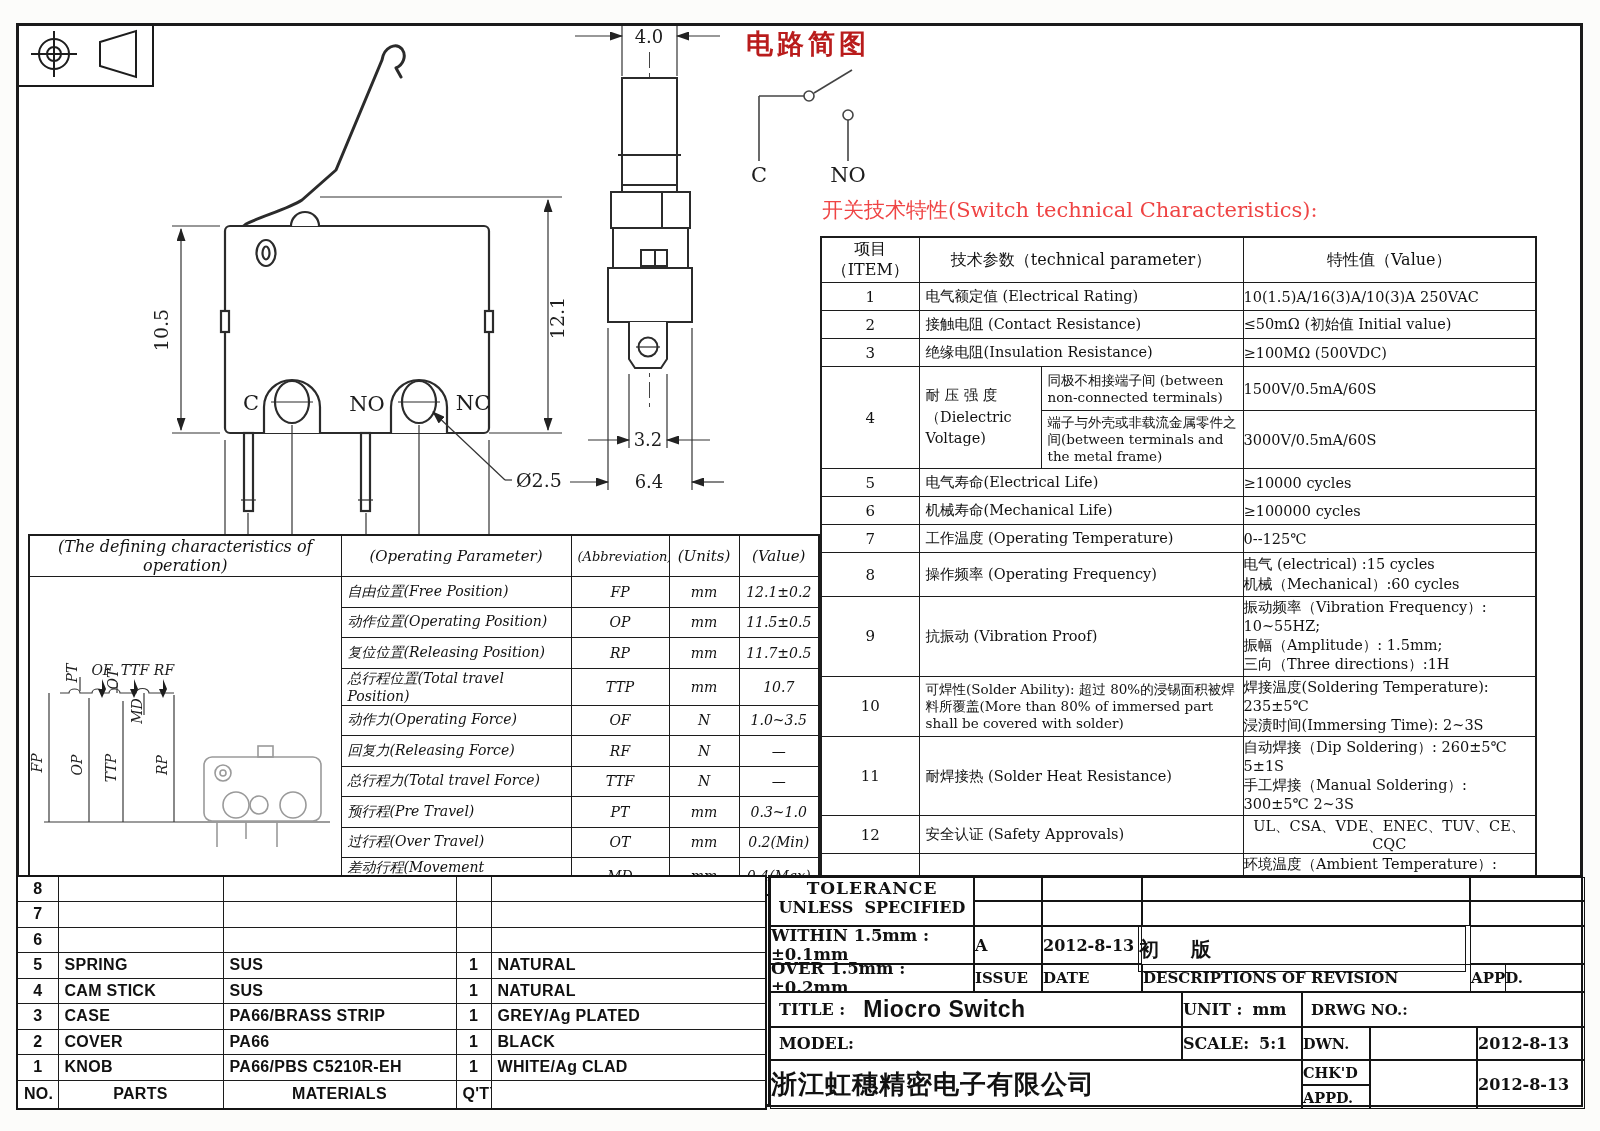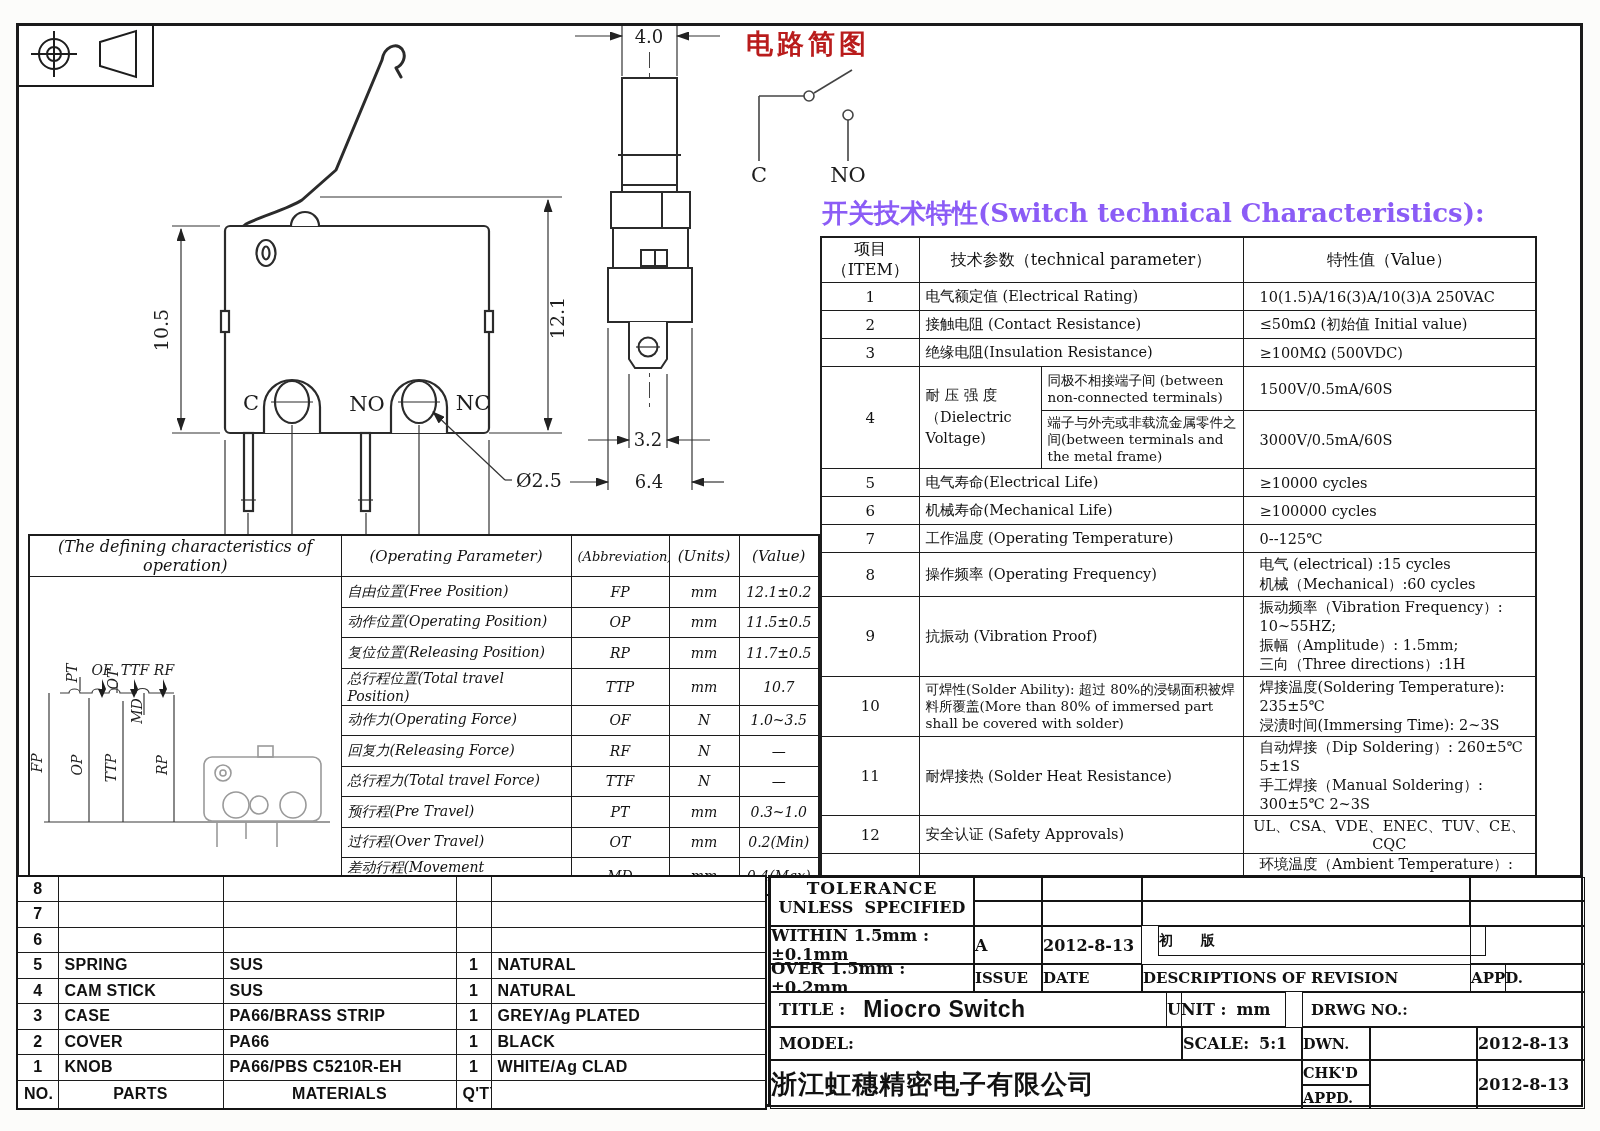--- a/index.html
+++ b/index.html
@@ -7,31 +7,31 @@
   .page { position:relative; width:1600px; height:1131px; background:#fcfcfa;
           font-family:"DejaVu Serif", serif; color:#111; overflow:hidden; }
   .frame { position:absolute; left:16px; top:23px; width:1567px; height:1084px;
            border:3px solid #1a1a1a; background:#fff; }
   .projbox { position:absolute; left:16px; top:23px; width:138px; height:64px;
              border-right:2.5px solid #1a1a1a; border-bottom:2.5px solid #1a1a1a; }
   svg { position:absolute; overflow:visible; }
   svg text { font-family:"DejaVu Serif", serif; fill:#1d1d1d; }
   .circuit-title { position:absolute; left:746px; top:26px; font-size:27px; font-weight:600;
                    letter-spacing:4px; color:#b91c1c; }
-  .char-heading { position:absolute; left:822px; top:196px; font-size:26px; font-weight:700; color:#8b5cf6; }
+  .char-heading { position:absolute; left:822px; top:196px; font-size:21px; font-weight:400; color:#ef4444; }
 
   table { position:absolute; border-collapse:collapse; table-layout:fixed; background:#fff; }
   td { border:1.5px solid #1c1c1c; padding:1px 6px; vertical-align:middle; overflow:hidden; }
 
   
   .char-table { left:820px; top:236px; width:715px; font-size:14.5px; border:2.5px solid #1c1c1c; }
   .char-table td.cno { text-align:center; font-size:15px; }
   .char-table .hdr td { text-align:center; font-size:16px; height:44px; }
   .char-table .vlines div { line-height:1.32; }
-  .char-table td.vcell { padding-left:16px;margin-left:9px; }
+  .char-table td.vcell { padding-left:0;margin-left:9px; }
   .char-table td.center { text-align:center; }
   .char-table td.pmain { white-space:pre-line; line-height:1.5; }
   .char-table td.small { font-size:13.5px; line-height:1.25; }
   .h28{height:28px} .h44{height:44px} .h58{height:58px} .h60{height:60px} .h27{height:27px}
 
   
   .op-table { left:28px; top:534px; width:790px; font-size:14px; border:2px solid #1c1c1c;font-style:italic; }
   .op-table .hdr td { text-align:center; font-size:15px; height:36px; }
   .op-table .hdr td:first-child { font-size:16px; }
   .op-table tr { height:30.5px; }
@@ -519,34 +519,34 @@
     <div class="rb" style="left:372px;top:0;width:328px;height:24px"></div>
     <div class="rb" style="left:700px;top:0;width:115px;height:24px"></div>
     <div class="rb" style="left:204px;top:24px;width:68px;height:25px"></div>
     <div class="rb" style="left:272px;top:24px;width:100px;height:25px"></div>
     <div class="rb" style="left:372px;top:24px;width:328px;height:25px"></div>
     <div class="rb" style="left:700px;top:24px;width:115px;height:25px"></div>
 
     <div class="rb tol-wo" style="left:0;top:49px;width:204px;height:38px">WITHIN 1.5mm : ±0.1mm</div>
     <div class="rb rev-val" style="left:204px;top:49px;width:68px;height:38px">A</div>
     <div class="rb rev-val" style="left:272px;top:49px;width:100px;height:38px">2012-8-13</div>
-    <div class="rb rev-val" style="left:388px;top:49px;width:328px;height:30px;font-size:14px;letter-spacing:6px">初  版</div>
+    <div class="rb rev-val" style="left:368px;top:49px;width:328px;height:46px;font-size:20px;letter-spacing:6px">初  版</div>
     <div class="rb" style="left:700px;top:49px;width:115px;height:38px"></div>
 
     <div class="rb tol-wo" style="left:0;top:87px;width:204px;height:28px">OVER 1.5mm : ±0.2mm</div>
     <div class="rb rev-lab" style="left:204px;top:87px;width:68px;height:28px">ISSUE</div>
     <div class="rb rev-lab" style="left:272px;top:87px;width:100px;height:28px">DATE</div>
     <div class="rb rev-lab" style="left:372px;top:87px;width:364px;height:28px">DESCRIPTIONS OF REVISION</div>
     <div class="rb rev-lab" style="left:700px;top:87px;width:115px;height:28px">APPD.</div>
 
     <div class="rb left" style="left:0;top:115px;width:412px;height:35px">
       <span class="t-label">TITLE :</span>
       <span class="t-title">Miocro Switch</span>
     </div>
-    <div class="rb" style="left:396px;top:115px;width:120px;height:35px;gap:10px">
+    <div class="rb" style="left:412px;top:115px;width:120px;height:35px;gap:10px">
       <span class="t-label">UNIT :</span>
       <span class="t-label">mm</span>
     </div>
     <div class="rb left t-label" style="left:0;top:150px;width:412px;height:33px">MODEL:</div>
 
     <div class="rb left t-label" style="left:532px;top:115px;width:283px;height:35px;font-size:15px">DRWG NO.:</div>
     <div class="rb" style="left:412px;top:150px;width:120px;height:33px;gap:10px">
       <span class="t-label">SCALE:</span>
       <span class="t-label">5:1</span>
     </div>

